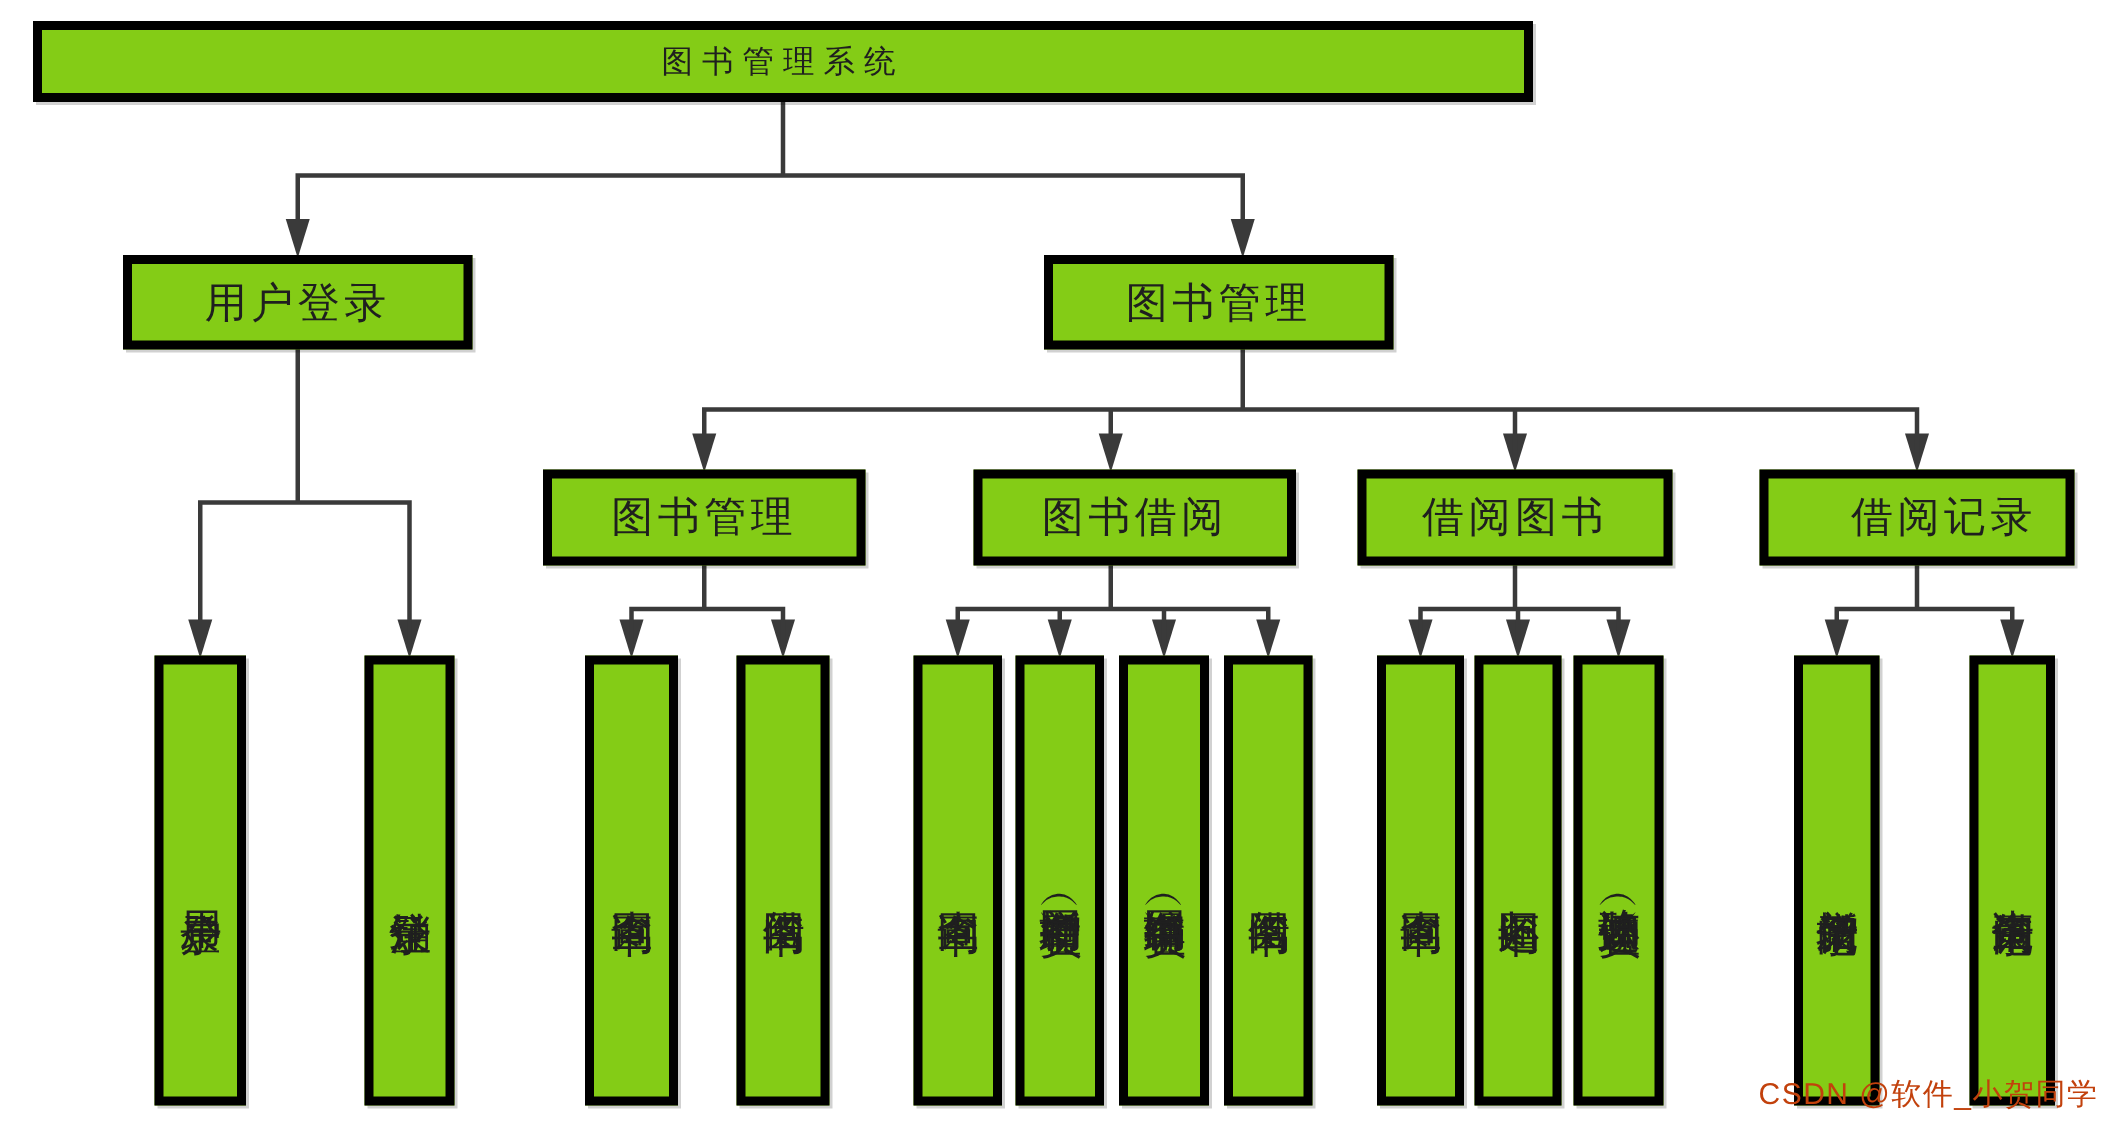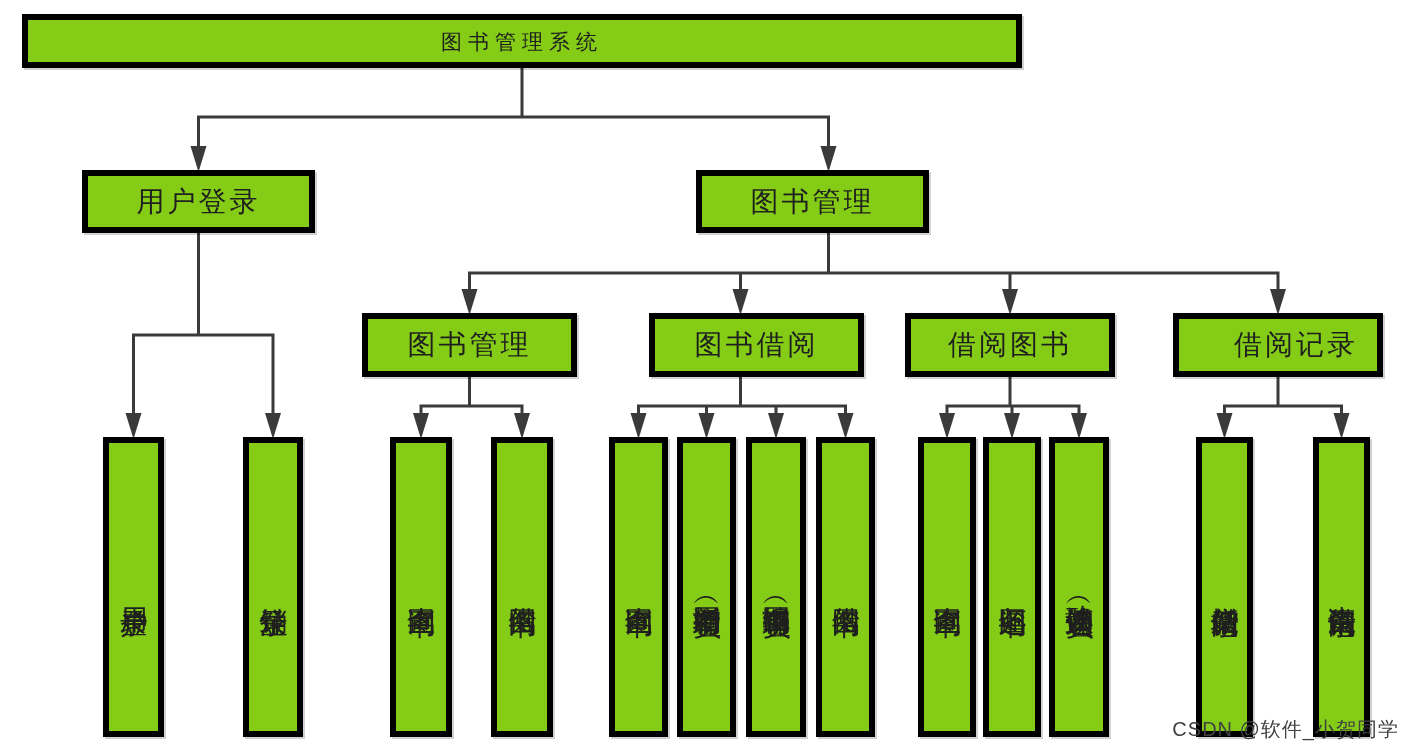--- a/index.html
+++ b/index.html
@@ -117,14 +117,14 @@
       <div class="node v" style="left: 1049px; top: 437px; width: 60px; height: 300px;">
         <span class="lbl">确认归还（管理员）</span>
       </div>
       <div class="node v" style="left: 1196px; top: 437px; width: 57px; height: 300px;">
         <span class="lbl">新增借阅记录</span>
       </div>
       <div class="node v" style="left: 1313px; top: 437px; width: 57px; height: 300px;">
         <span class="lbl">查询借阅记录</span>
       </div>
     </div>
-  <div id="watermark" style="color: #404040;">CSDN @软件_小贺同学</div>
+  <div id="watermark" style="color: #c2410c;">CSDN @软件_小贺同学</div>
 </div>
 
 </body></html>

